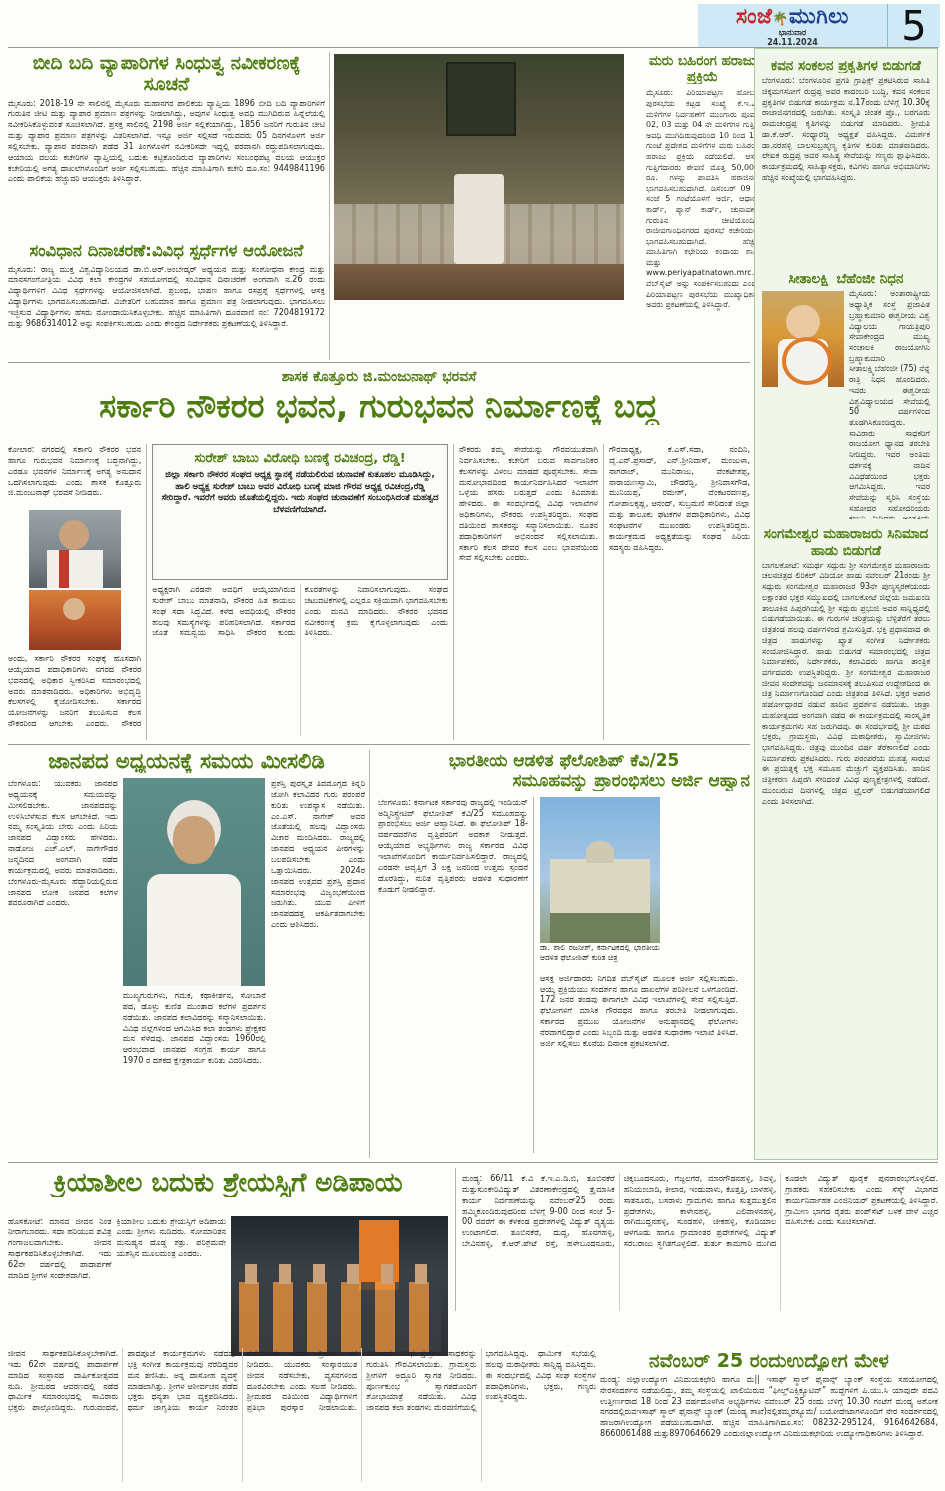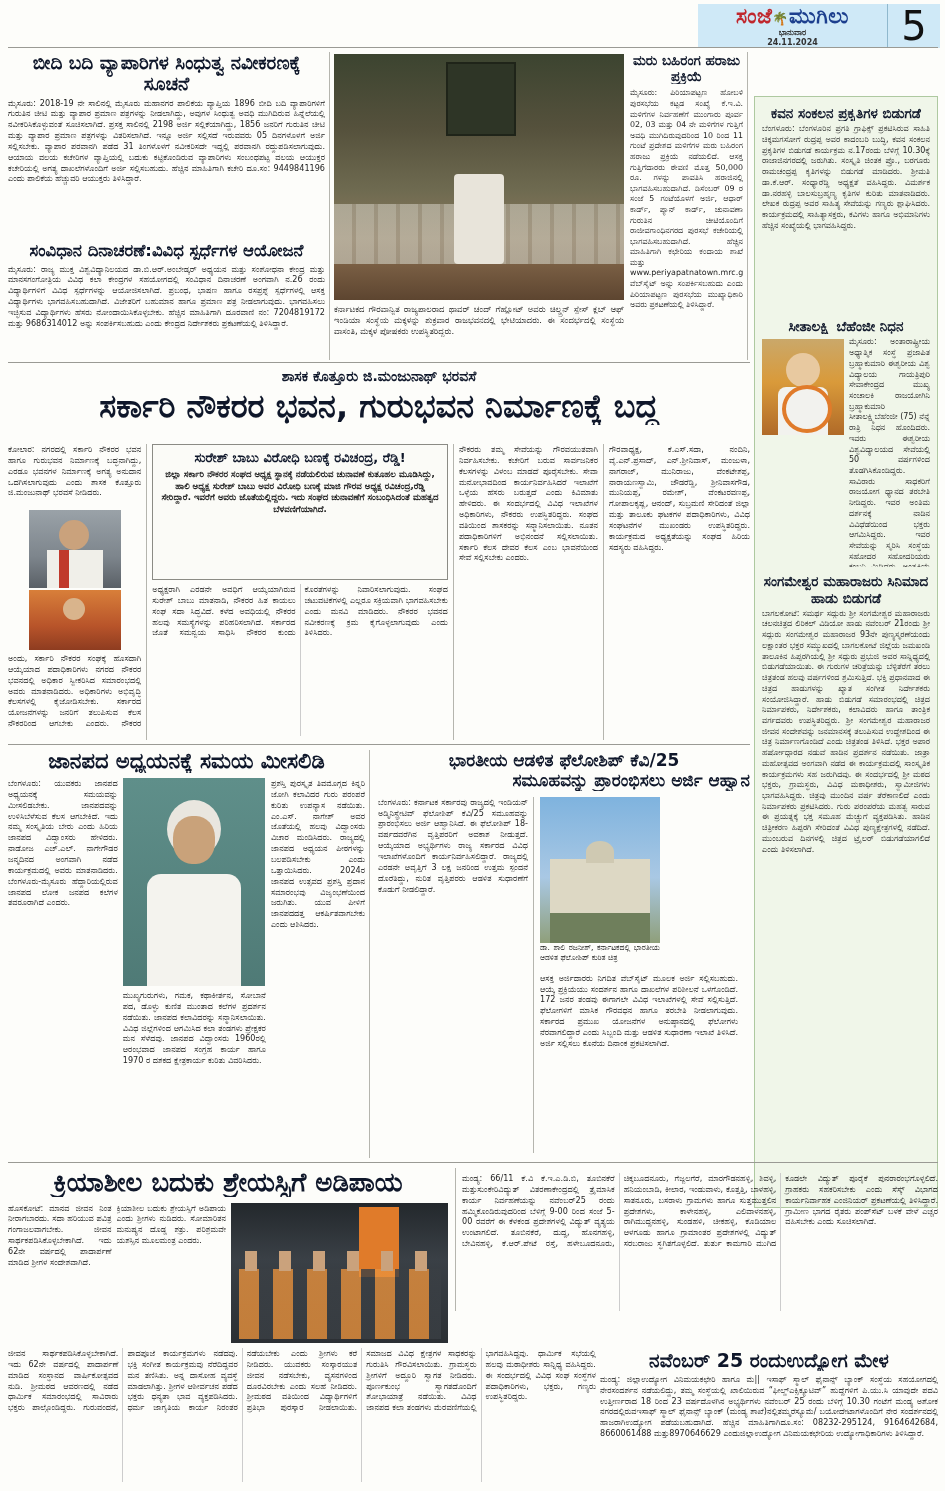--- a/index.html
+++ b/index.html
@@ -1,37 +1,37 @@
 <!DOCTYPE html>
 <html><head>
 <meta charset="utf-8">
 <style>
   html,body{margin:0;padding:0;background:#e8e8e4;}
   #page{position:relative;width:945px;height:1491px;background:#fdfdfa;margin:0 auto;
         font-family:"DejaVu Sans",sans-serif;color:#1a1a1a;overflow:hidden;}
   .abs{position:absolute;}
   .t{font-size:8.1px;line-height:1.34;text-align:justify;overflow:hidden;color:#222;}
-  .hl{font-weight:bold;color:#0f172a;text-align:center;overflow:hidden;}
+  .hl{font-weight:bold;color:#4d7c0f;text-align:center;overflow:hidden;}
   .rule{background:#9a9a94;}
   .vdiv{border-left:1px solid #b5b5ae;}
   .colflex{display:flex;}
   .colflex>div{overflow:hidden;}
   
   #masthead{left:698px;top:4px;width:242px;height:44px;background:#cfe9f7;display:flex;align-items:flex-end;}
   #mh-main{flex:1;text-align:center;padding-top:3px;}
   #mh-name{font-size:21px;font-weight:bold;letter-spacing:.5px;}
   #mh-name .red{color:#c0272d;}
   #mh-name .blue{color:#1c3f8e;}
   #mh-sub{font-size:8px;font-weight:bold;color:#333;line-height:1.25;}
   #mh-page{width:52px;border-left:1px solid #8fb8cd;font-size:40px;text-align:center;line-height:44px;color:#111;}
   
   .photo{position:relative;overflow:hidden;}
   .ph-shape{position:absolute;}
   
-  #rail{left:754px;top:48px;width:184px;height:1112px;background:#f0f6e9;border:1px solid #aec9a0;box-sizing:border-box;padding:6px 7px;margin-top:48px;}
+  #rail{left:754px;top:48px;width:184px;height:1112px;background:#f0f6e9;border:1px solid #aec9a0;box-sizing:border-box;padding:6px 7px;}
   #rail .hl{font-size:13.5px;line-height:1.2;margin:2px 0 3px;}
   #rail .t{font-size:8px;}
   
   #inset{border:1px solid #8b8b85;background:#fbfbf7;padding:5px 7px;box-sizing:border-box;}
   #inset .hl{font-size:13px;line-height:1.25;}
   #inset .t{font-weight:bold;text-align:center;font-size:8.6px;margin-top:3px;}
   .caption{font-size:8.4px;line-height:1.3;text-align:justify;color:#111;overflow:hidden;}
 </style>
 </head>
 <body>
@@ -58,23 +58,22 @@
     <div class="hl" style="font-size:16.5px;line-height:1.15;margin-top:4px;">ಸಂವಿಧಾನ ದಿನಾಚರಣೆ:ವಿವಿಧ ಸ್ಪರ್ಧೆಗಳ ಆಯೋಜನೆ</div>
     <div class="t" style="height:118px;margin-top:3px;">ಮೈಸೂರು: ರಾಜ್ಯ ಮುಕ್ತ ವಿಶ್ವವಿದ್ಯಾನಿಲಯದ ಡಾ.ಬಿ.ಆರ್.ಅಂಬೇಡ್ಕರ್ ಅಧ್ಯಯನ ಮತ್ತು ಸಂಶೋಧನಾ ಕೇಂದ್ರ ಮತ್ತು ಮಾನಸಗಂಗೋತ್ರಿಯ ವಿವಿಧ ಕಲಾ ಕೇಂದ್ರಗಳ ಸಹಯೋಗದಲ್ಲಿ ಸಂವಿಧಾನ ದಿನಾಚರಣೆ ಅಂಗವಾಗಿ ನ.26 ರಂದು ವಿದ್ಯಾರ್ಥಿಗಳಿಗೆ ವಿವಿಧ ಸ್ಪರ್ಧೆಗಳನ್ನು ಆಯೋಜಿಸಲಾಗಿದೆ. ಪ್ರಬಂಧ, ಭಾಷಣ ಹಾಗೂ ರಸಪ್ರಶ್ನೆ ಸ್ಪರ್ಧೆಗಳಲ್ಲಿ ಆಸಕ್ತ ವಿದ್ಯಾರ್ಥಿಗಳು ಭಾಗವಹಿಸಬಹುದಾಗಿದೆ. ವಿಜೇತರಿಗೆ ಬಹುಮಾನ ಹಾಗೂ ಪ್ರಮಾಣ ಪತ್ರ ನೀಡಲಾಗುವುದು. ಭಾಗವಹಿಸಲು ಇಚ್ಛಿಸುವ ವಿದ್ಯಾರ್ಥಿಗಳು ಹೆಸರು ನೋಂದಾಯಿಸಿಕೊಳ್ಳಬೇಕು. ಹೆಚ್ಚಿನ ಮಾಹಿತಿಗಾಗಿ ದೂರವಾಣಿ ನಂ: 7204819172 ಮತ್ತು 9686314012 ಅನ್ನು ಸಂಪರ್ಕಿಸಬಹುದು ಎಂದು ಕೇಂದ್ರದ ನಿರ್ದೇಶಕರು ಪ್ರಕಟಣೆಯಲ್ಲಿ ತಿಳಿಸಿದ್ದಾರೆ.</div>
   </div>
 
   <div class="abs photo" style="left:334px;top:54px;width:290px;height:246px;background:linear-gradient(180deg,#3c4430 0%,#55513c 30%,#6e6a50 55%,#8a7a5e 75%,#6e5a44 100%);">
     <div class="ph-shape" style="left:112px;top:8px;width:66px;height:70px;background:#2e3526;border:2px solid #1f2419;"></div>
     <div class="ph-shape" style="left:0;top:150px;width:290px;height:60px;background:repeating-linear-gradient(90deg,#d8d4c8 0 18px,#b9b0a0 18px 22px);opacity:.55;"></div>
     <div class="ph-shape" style="left:120px;top:120px;width:50px;height:90px;background:#e8e4da;border-radius:4px;"></div>
     <div class="ph-shape" style="left:0;top:210px;width:290px;height:36px;background:linear-gradient(180deg,#7a5f44,#5d4530);"></div>
   </div>
-  <div class="abs caption" style="left:334px;top:304px;width:290px;height:54px;">ಕರ್ನಾಟಕದ ಗೌರವಾನ್ವಿತ ರಾಜ್ಯಪಾಲರಾದ ಥಾವರ್ ಚಂದ್ ಗೆಹ್ಲೋಟ್ ಅವರು ಚಿಲ್ಡ್ರನ್ ಸ್ಪೇಸ್ ಕ್ಲಬ್ ಆಫ್ ಇಂಡಿಯಾ ಸಂಸ್ಥೆಯ ಮಕ್ಕಳನ್ನು ಶುಕ್ರವಾರ ರಾಜಭವನದಲ್ಲಿ ಭೇಟಿಯಾದರು. ಈ ಸಂದರ್ಭದಲ್ಲಿ ಸಂಸ್ಥೆಯ ವಾಸಂತಿ, ಮಕ್ಕಳ ಪೋಷಕರು ಉಪಸ್ಥಿತರಿದ್ದರು.</div>
 
-  <div class="abs" style="left:630px;top:52px;width:118px;height:308px;border-right:1px solid #b5b5ae;padding-right:4px;box-sizing:border-box;">
+  <div class="abs" style="left:646px;top:52px;width:118px;height:308px;border-right:1px solid #b5b5ae;padding-right:4px;box-sizing:border-box;">
     <div class="hl" style="font-size:13.5px;line-height:1.2;">ಮರು ಬಹಿರಂಗ ಹರಾಜು ಪ್ರಕ್ರಿಯೆ</div>
     <div class="t" style="height:268px;margin-top:4px;font-size:7.9px;">ಮೈಸೂರು: ಪಿರಿಯಾಪಟ್ಟಣ ಹೋಬಳಿ ಪುರಸಭೆಯ ಕಟ್ಟಡ ಸಂಖ್ಯೆ ಕೆ.ಇ.ವಿ. ಮಳಿಗೆಗಳ ನಿರ್ವಹಣೆಗೆ ಮುಂಗಾರು ಪೂರ್ವ 02, 03 ಮತ್ತು 04 ನೇ ಮಳಿಗೆಗಳ ಗುತ್ತಿಗೆ ಅವಧಿ ಮುಗಿದಿರುವುದರಿಂದ 10 ರಿಂದ 11 ಗುಂಟೆ ಪ್ರದೇಶದ ಮಳಿಗೆಗಳ ಮರು ಬಹಿರಂಗ ಹರಾಜು ಪ್ರಕ್ರಿಯೆ ನಡೆಯಲಿದೆ. ಆಸಕ್ತ ಗುತ್ತಿಗೆದಾರರು ಠೇವಣಿ ಮೊತ್ತ 50,000 ರೂ. ಗಳನ್ನು ಪಾವತಿಸಿ ಹರಾಜಿನಲ್ಲಿ ಭಾಗವಹಿಸಬಹುದಾಗಿದೆ. ಡಿಸೆಂಬರ್ 09 ರ ಸಂಜೆ 5 ಗಂಟೆಯೊಳಗೆ ಅರ್ಜಿ, ಆಧಾರ್ ಕಾರ್ಡ್, ಪ್ಯಾನ್ ಕಾರ್ಡ್, ಚುನಾವಣಾ ಗುರುತಿನ ಚೀಟಿಯೊಂದಿಗೆ ರಾಜೀವಗಾಂಧಿನಗರದ ಪುರಸಭೆ ಕಚೇರಿಯಲ್ಲಿ ಭಾಗವಹಿಸಬಹುದಾಗಿದೆ. ಹೆಚ್ಚಿನ ಮಾಹಿತಿಗಾಗಿ ಕಛೇರಿಯ ಕಂದಾಯ ಶಾಖೆ ಮತ್ತು www.periyapatnatown.mrc.gov.in ವೆಬ್‌ಸೈಟ್ ಅನ್ನು ಸಂಪರ್ಕಿಸಬಹುದು ಎಂದು ಪಿರಿಯಾಪಟ್ಟಣ ಪುರಸಭೆಯ ಮುಖ್ಯಾಧಿಕಾರಿ ಅವರು ಪ್ರಕಟಣೆಯಲ್ಲಿ ತಿಳಿಸಿದ್ದಾರೆ.</div>
   </div>
 
   <div class="abs" id="rail">
     <div class="hl">ಕವನ ಸಂಕಲನ ಪ್ರಕೃತಿಗಳ ಬಿಡುಗಡೆ</div>
     <div class="t" style="height:188px;">ಬೆಂಗಳೂರು: ಬೆಂಗಳೂರಿನ ಪ್ರಗತಿ ಗ್ರಾಫಿಕ್ಸ್ ಪ್ರಕಟಿಸಿರುವ ಸಾಹಿತಿ ಚಿಕ್ಕಮಗಸೋಗೆ ರುದ್ರಪ್ಪ ಅವರ ಕಾದಂಬರಿ ಬುದ್ಧಿ, ಕವನ ಸಂಕಲನ ಪ್ರಕೃತಿಗಳ ಬಿಡುಗಡೆ ಕಾರ್ಯಕ್ರಮ ನ.17ರಂದು ಬೆಳಿಗ್ಗೆ 10.30ಕ್ಕೆ ರಾಜಾಜಿನಗರದಲ್ಲಿ ಜರುಗಿತು. ಸಂಸ್ಕೃತಿ ಚಿಂತಕ ಪ್ರೊ., ಬರಗೂರು ರಾಮಚಂದ್ರಪ್ಪ ಕೃತಿಗಳನ್ನು ಬಿಡುಗಡೆ ಮಾಡಿದರು. ಶ್ರೀಮತಿ ಡಾ.ಕೆ.ಆರ್. ಸಂಧ್ಯಾರೆಡ್ಡಿ ಅಧ್ಯಕ್ಷತೆ ವಹಿಸಿದ್ದರು. ವಿಮರ್ಶಕ ಡಾ.ನರಹಳ್ಳಿ ಬಾಲಸುಬ್ರಹ್ಮಣ್ಯ ಕೃತಿಗಳ ಕುರಿತು ಮಾತನಾಡಿದರು. ಲೇಖಕ ರುದ್ರಪ್ಪ ಅವರ ಸಾಹಿತ್ಯ ಸೇವೆಯನ್ನು ಗಣ್ಯರು ಶ್ಲಾಘಿಸಿದರು. ಕಾರ್ಯಕ್ರಮದಲ್ಲಿ ಸಾಹಿತ್ಯಾಸಕ್ತರು, ಕವಿಗಳು ಹಾಗೂ ಅಭಿಮಾನಿಗಳು ಹೆಚ್ಚಿನ ಸಂಖ್ಯೆಯಲ್ಲಿ ಭಾಗವಹಿಸಿದ್ದರು.</div>
     <div class="hl" style="margin-top:6px;">ಸೀತಾಲಕ್ಷ್ಮಿ ಬೆಹೆಂಜೀ ನಿಧನ</div>
     <div style="overflow:hidden;height:230px;">
       <div class="photo" style="float:left;width:82px;height:96px;margin:2px 5px 2px 0;background:linear-gradient(180deg,#caa86a 0%,#d99a3a 45%,#b06a28 100%);">
@@ -156,21 +155,21 @@
         <div class="caption" style="width:120px;height:28px;font-size:7.6px;">ಡಾ. ಶಾಲಿ ರಜನೀಶ್, ಕರ್ನಾಟಕದಲ್ಲಿ ಭಾರತೀಯ ಆಡಳಿತ ಫೆಲೋಶಿಪ್ ಕುರಿತ ಚಿತ್ರ</div>
         <div class="t" style="height:170px;margin-top:2px;width:198px;">ಆಸಕ್ತ ಅರ್ಜಿದಾರರು ನಿಗದಿತ ವೆಬ್‌ಸೈಟ್ ಮೂಲಕ ಅರ್ಜಿ ಸಲ್ಲಿಸಬಹುದು. ಆಯ್ಕೆ ಪ್ರಕ್ರಿಯೆಯು ಸಂದರ್ಶನ ಹಾಗೂ ದಾಖಲೆಗಳ ಪರಿಶೀಲನೆ ಒಳಗೊಂಡಿದೆ. 172 ಜನರ ತಂಡವು ಈಗಾಗಲೇ ವಿವಿಧ ಇಲಾಖೆಗಳಲ್ಲಿ ಸೇವೆ ಸಲ್ಲಿಸುತ್ತಿದೆ. ಫೆಲೋಗಳಿಗೆ ಮಾಸಿಕ ಗೌರವಧನ ಹಾಗೂ ತರಬೇತಿ ನೀಡಲಾಗುವುದು. ಸರ್ಕಾರದ ಪ್ರಮುಖ ಯೋಜನೆಗಳ ಅನುಷ್ಠಾನದಲ್ಲಿ ಫೆಲೋಗಳು ನೆರವಾಗಲಿದ್ದಾರೆ ಎಂದು ಸಿಬ್ಬಂದಿ ಮತ್ತು ಆಡಳಿತ ಸುಧಾರಣಾ ಇಲಾಖೆ ತಿಳಿಸಿದೆ. ಅರ್ಜಿ ಸಲ್ಲಿಸಲು ಕೊನೆಯ ದಿನಾಂಕ ಪ್ರಕಟಿಸಲಾಗಿದೆ.</div>
       </div>
     </div>
   </div>
 
   <div class="abs rule" style="left:8px;top:1162px;width:930px;height:1px;"></div>
 
   <div class="abs" style="left:8px;top:1168px;width:440px;">
     <div class="hl" style="font-size:26px;line-height:1.1;">ಕ್ರಿಯಾಶೀಲ ಬದುಕು ಶ್ರೇಯಸ್ಸಿಗೆ ಅಡಿಪಾಯ</div>
-    <div class="colflex" style="margin-top:6px;height:142px;">
+    <div class="colflex" style="margin-top:19px;height:142px;">
       <div style="width:104px;padding-right:5px;">
         <div class="t" style="height:142px;">ಹೊಸಕೋಟೆ: ಮಾನವ ಜೀವನ ನಿಂತ ನೀರಾಗಬಾರದು. ಸದಾ ಹರಿಯುವ ಪವಿತ್ರ ಗಂಗಾಜಲವಾಗಬೇಕು. ಜೀವನ ಸಾರ್ಥಕಪಡಿಸಿಕೊಳ್ಳಬೇಕಾಗಿದೆ. ಇದು 62ನೇ ವರ್ಷದಲ್ಲಿ ಪಾದಾರ್ಪಣೆ ಮಾಡಿದ ಶ್ರೀಗಳ ಸಂದೇಶವಾಗಿದೆ.</div>
       </div>
       <div style="width:110px;padding-right:5px;">
         <div class="t" style="height:142px;">ಕ್ರಿಯಾಶೀಲ ಬದುಕು ಶ್ರೇಯಸ್ಸಿಗೆ ಅಡಿಪಾಯ ಎಂದು ಶ್ರೀಗಳು ನುಡಿದರು. ಸೋಮಾರಿತನ ಮನುಷ್ಯನ ದೊಡ್ಡ ಶತ್ರು. ಪರಿಶ್ರಮವೇ ಯಶಸ್ಸಿನ ಮೂಲಮಂತ್ರ ಎಂದರು.</div>
       </div>
       <div class="photo" style="width:218px;height:140px;background:linear-gradient(180deg,#23282c 0%,#3a4046 40%,#2b2f33 100%);">
         <div class="ph-shape" style="left:128px;top:4px;width:40px;height:70px;background:#e07b2a;"></div>
         <div class="ph-shape" style="left:8px;top:66px;width:202px;height:70px;background:repeating-linear-gradient(90deg,#e8913c 0 20px,#3a3f44 20px 34px);opacity:.8;"></div>
         <div class="ph-shape" style="left:14px;top:48px;width:190px;height:20px;background:repeating-linear-gradient(90deg,#caa27c 0 12px,transparent 12px 34px);"></div>

